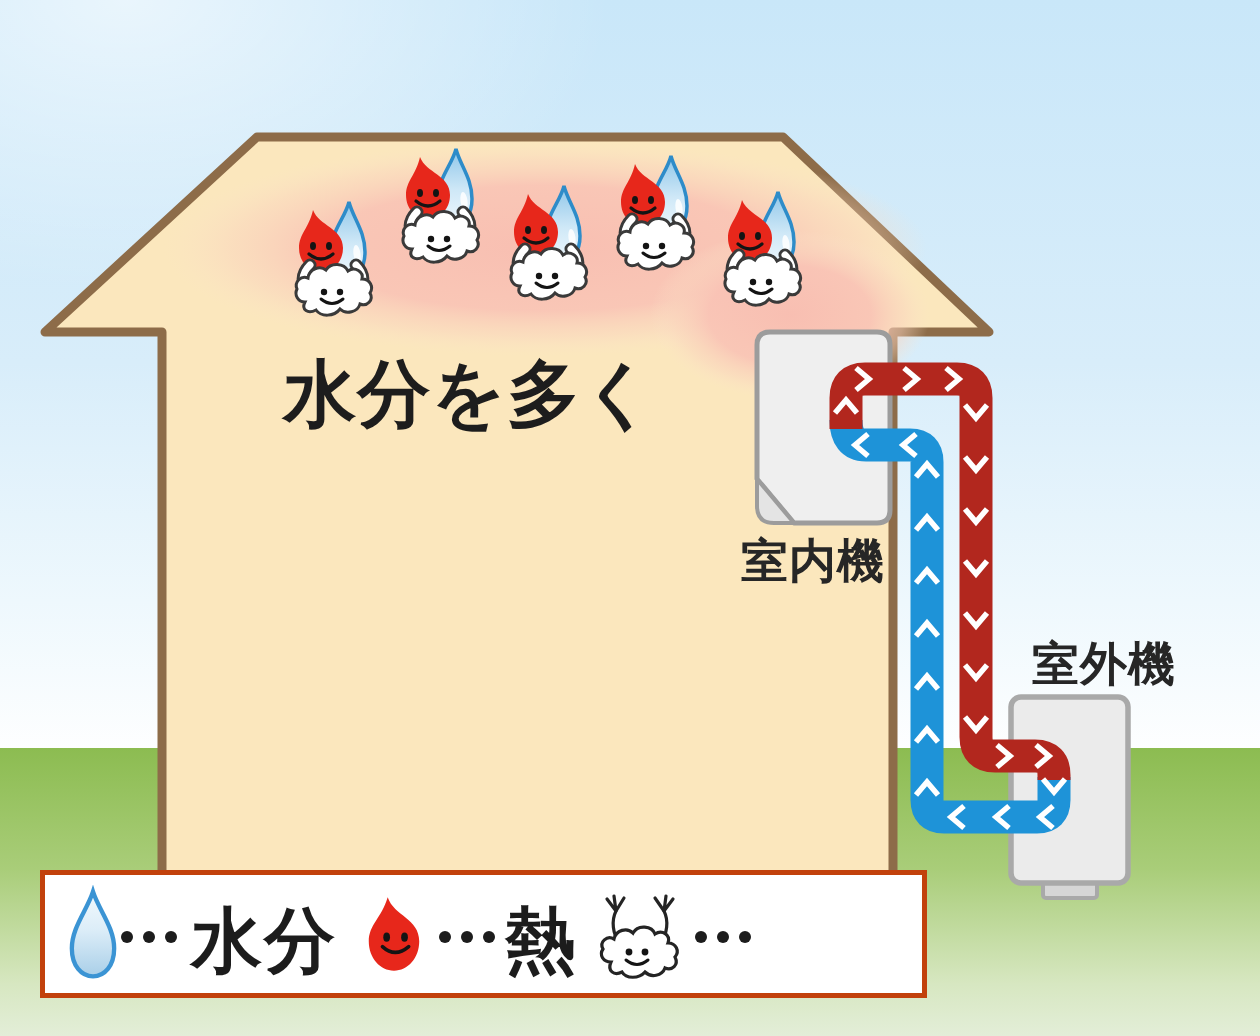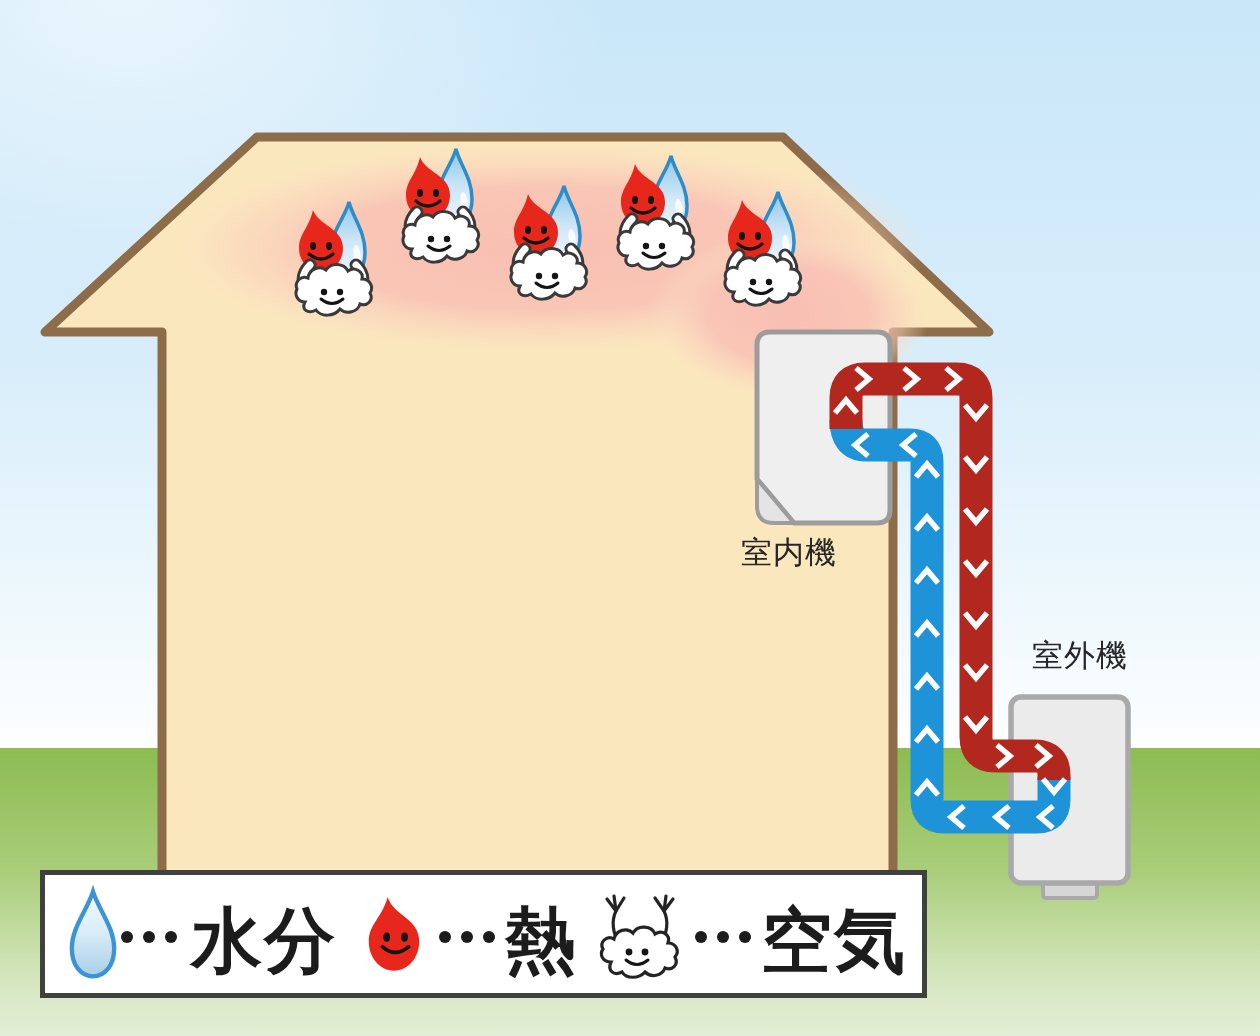--- a/index.html
+++ b/index.html
@@ -17,28 +17,28 @@
     position:absolute;left:0;top:748px;width:1260px;height:288px;
     background:linear-gradient(180deg,#8cbc51 0%,#a9cd79 42%,#d7e7c1 82%,#e3eed8 100%);
   }
   .scene-svg{position:absolute;left:0;top:0;}
   .caption{
     position:absolute;left:120px;top:344px;width:700px;
     text-align:center;font-size:73px;line-height:99px;font-weight:800;
     color:#1d1d1d;letter-spacing:1px;white-space:nowrap;
   }
   .unit-label{
-    position:absolute;font-size:31px;font-weight:400;color:#262626;
+    position:absolute;font-size:47px;font-weight:700;color:#262626;
     letter-spacing:1px;white-space:nowrap;line-height:1;
   }
   .indoor-label{left:741px;top:537px;}
   .outdoor-label{left:1032px;top:640px;}
   .legend{
     position:absolute;left:40px;top:870px;width:887px;height:128px;
-    background:#ffffff;border:5px solid #404040;box-sizing:border-box;
+    background:#ffffff;border:5px solid #c2410c;box-sizing:border-box;
   }
   .legend .abs{position:absolute;}
   .legend .lbl{
     font-size:71px;font-weight:800;color:#1c1c1c;line-height:1;
     letter-spacing:2px;white-space:nowrap;
   }
   .dots{display:flex;gap:10px;}
   .dots i{display:block;width:12px;height:12px;border-radius:50%;background:#1c1c1c;}
 </style>
 </head>
@@ -136,20 +136,21 @@
     <path d="M916,636 L927,623 L938,636"></path>
     <path d="M916,583 L927,570 L938,583"></path>
     <path d="M916,530 L927,517 L938,530"></path>
     <path d="M916,477 L927,464 L938,477"></path>
     <path d="M916,434 L903,445 L916,456"></path>
     <path d="M868,434 L855,445 L868,456"></path>
   </g>
 </svg>
 
 <div class="caption">
+  <div>水分を多く</div>
 </div>
 
 <div class="unit-label indoor-label">室内機</div>
 <div class="unit-label outdoor-label">室外機</div>
 
 <div class="legend">
 
   <svg class="abs" style="left:23px;top:10px" width="50" height="98" viewBox="0 0 52 94">
     <path d="M26,3 C32,22 48,40 48,62 C48,80 38,91 26,91 C14,91 4,80 4,62 C4,40 20,22 26,3 Z" fill="url(#gBlueLegend)" stroke="#3b94d4" stroke-width="4.5"></path>
   </svg>
@@ -189,14 +190,13 @@
     <circle cx="50" cy="64" r="3.4" fill="#141414"></circle>
     <path d="M31,72 Q42,81 53,72" fill="none" stroke="#141414" stroke-width="3" stroke-linecap="round"></path>
   </svg>
 
   <div class="abs dots" style="left:650px;top:56px">
     <i></i>
       <i></i>
       <i></i>
   </div>
 
-  <div class="abs lbl" style="left:716px;top:30px">空気</div>
 </div>
 
 </body></html>

